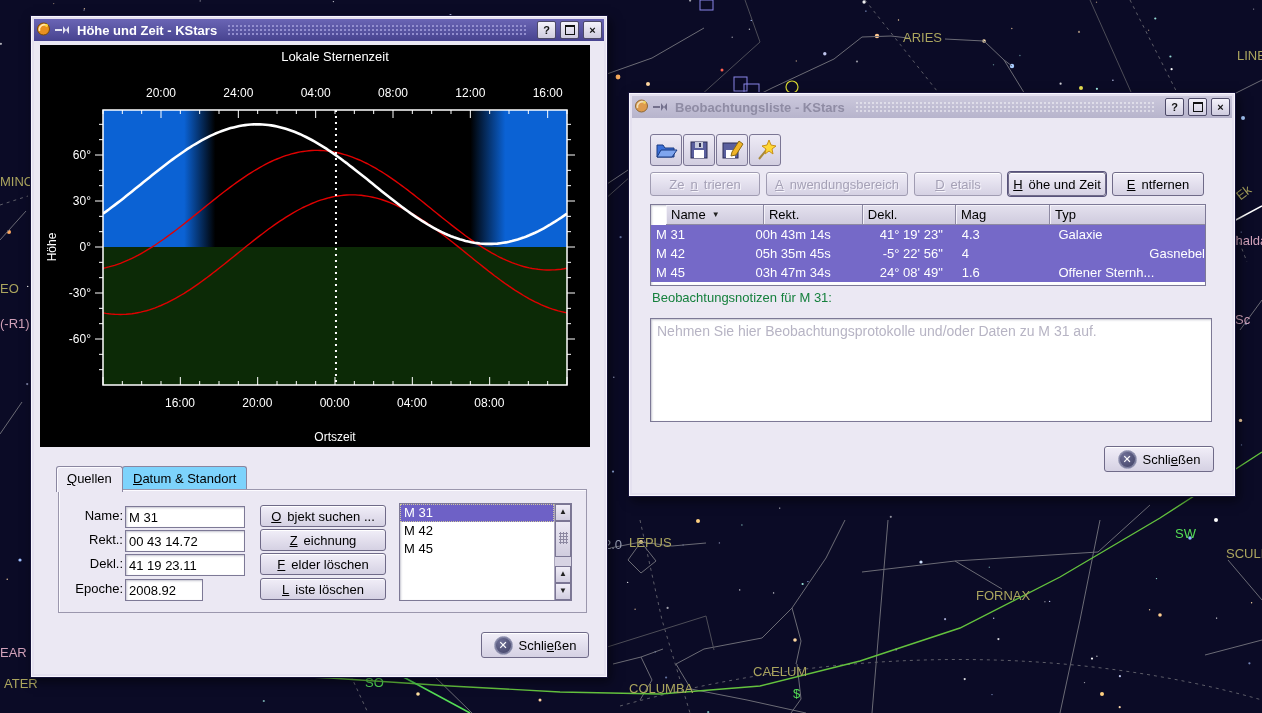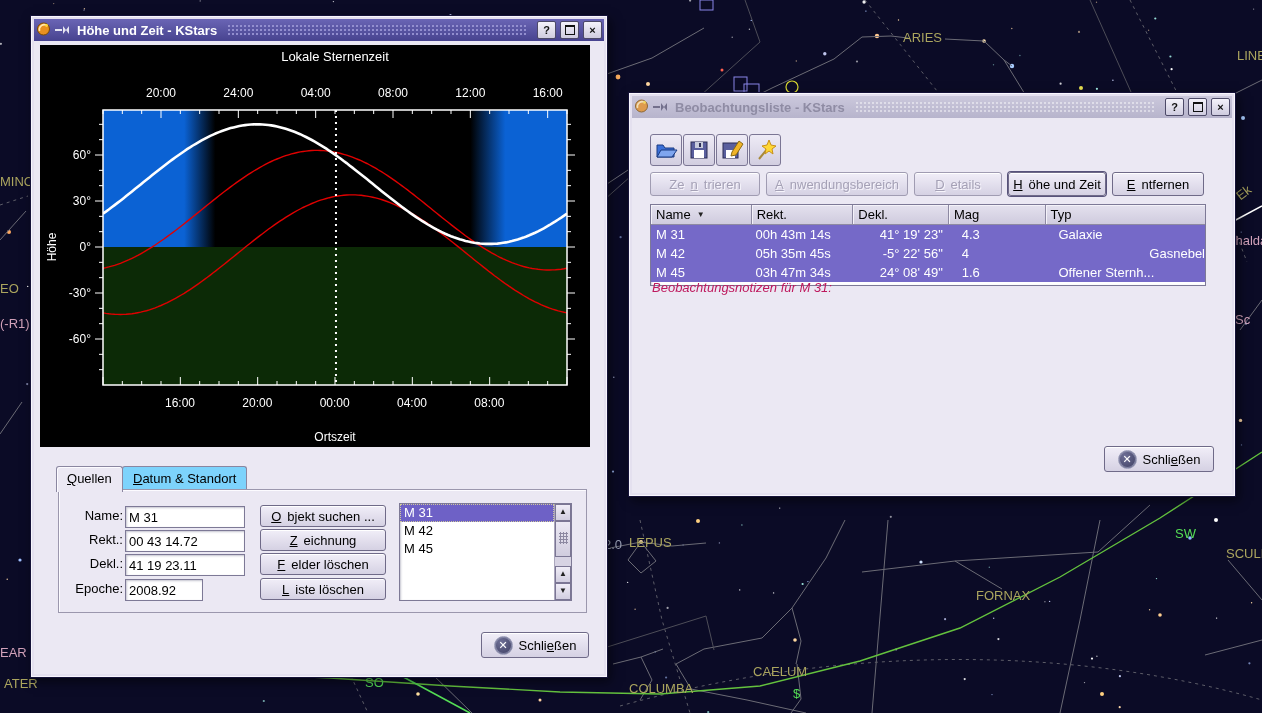--- a/index.html
+++ b/index.html
@@ -66,28 +66,28 @@
   .xico{width:17px;height:17px;border-radius:50%;background:radial-gradient(circle at 35% 30%,#6e6f96,#3c3d60);
         border:1px solid #9a9cb8;box-shadow:inset 0 0 0 1px #8486a6;color:#fff;font-weight:bold;font-size:11px;
         line-height:16px;text-align:center;flex:0 0 auto;}
 
   
   #win-obs{left:628px;top:92px;width:600px;height:397px;z-index:6;}
   .tool{position:absolute;top:16px;width:30px;height:30px;background:linear-gradient(180deg,#eeebf6,#d2cee0);
         border:1px solid #7b7694;border-radius:3px;display:flex;align-items:center;justify-content:center;}
   #obs-table{position:absolute;left:18px;top:86px;width:554px;height:80px;background:#fff;
              border:1px solid #7d7996;box-shadow:inset 1px 1px 2px rgba(60,60,95,.25);overflow:hidden;}
-  .thead{display:flex;height:20px;}
+  .thead{display:flex;height:20px;margin-left:15px;}
   .th{background:linear-gradient(#e4e1ee,#cfcbde);border-right:1px solid #8d89a2;border-bottom:1px solid #8d89a2;
       box-shadow:inset 1px 1px 0 #f4f2f9;padding-left:5px;line-height:20px;display:flex;align-items:center;gap:6px;}
   .sort{font-size:8px;color:#222;}
   .trow{display:flex;height:19px;background:#7569c8;color:#fff;line-height:19px;}
   .td{padding-left:5px;overflow:hidden;white-space:nowrap;}
   .td.r{text-align:right;padding-right:14px;padding-left:0;}
-  #notes-label{position:absolute;left:20px;top:162px;font-style:italic;color:#be185d;}
+  #notes-label{position:absolute;left:20px;top:172px;color:#15803d;}
   #notes{position:absolute;left:18px;top:200px;width:548px;height:94px;resize:none;background:#fff;
          border:1px solid #7d7996;box-shadow:inset 1px 1px 2px rgba(60,60,95,.30);
          font-family:inherit;font-size:14px;color:#444;padding:4px 6px;}
   #notes::placeholder{color:#b7b4c4;}
 </style>
 </head>
 <body>
 
 <svg id="sky" width="1262" height="713">
     <circle cx="232.7" cy="135.5" r="1.1" fill="#ffd9a8" opacity="0.69"></circle>
@@ -751,19 +751,20 @@
       <div class="trow">
         <div class="td" style="width:100px;">M 45</div>
         <div class="td" style="width:102px;">03h 47m 34s</div>
         <div class="td r" style="width:96px;">24° 08' 49"</div>
         <div class="td" style="width:97px;">1.6</div>
         <div class="td" style="width:155px;">Offener Sternh...</div>
       </div>
     </div>
 
     <div id="notes-label">Beobachtungsnotizen für M 31:</div>
+    <textarea id="notes" placeholder="Nehmen Sie hier Beobachtungsprotokolle und/oder Daten zu M 31 auf." style=""></textarea>
 
     <button class="btn" style="left:472px;top:328px;width:110px;height:26px;">
       <span class="xico">✕</span>
       <span>Schli<u>e</u>ßen</span>
     </button>
   </div>
 </div>
 
 </body></html>

